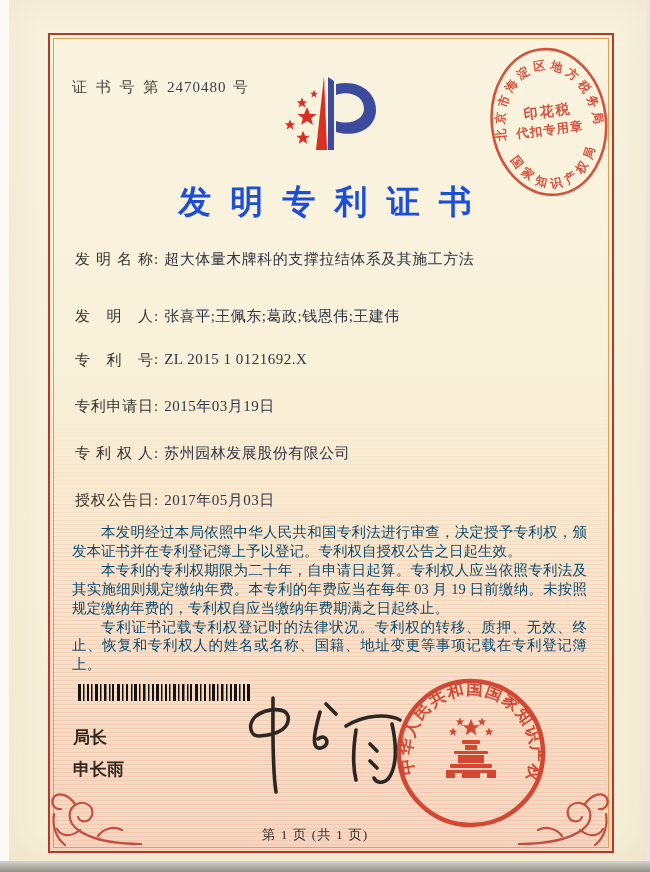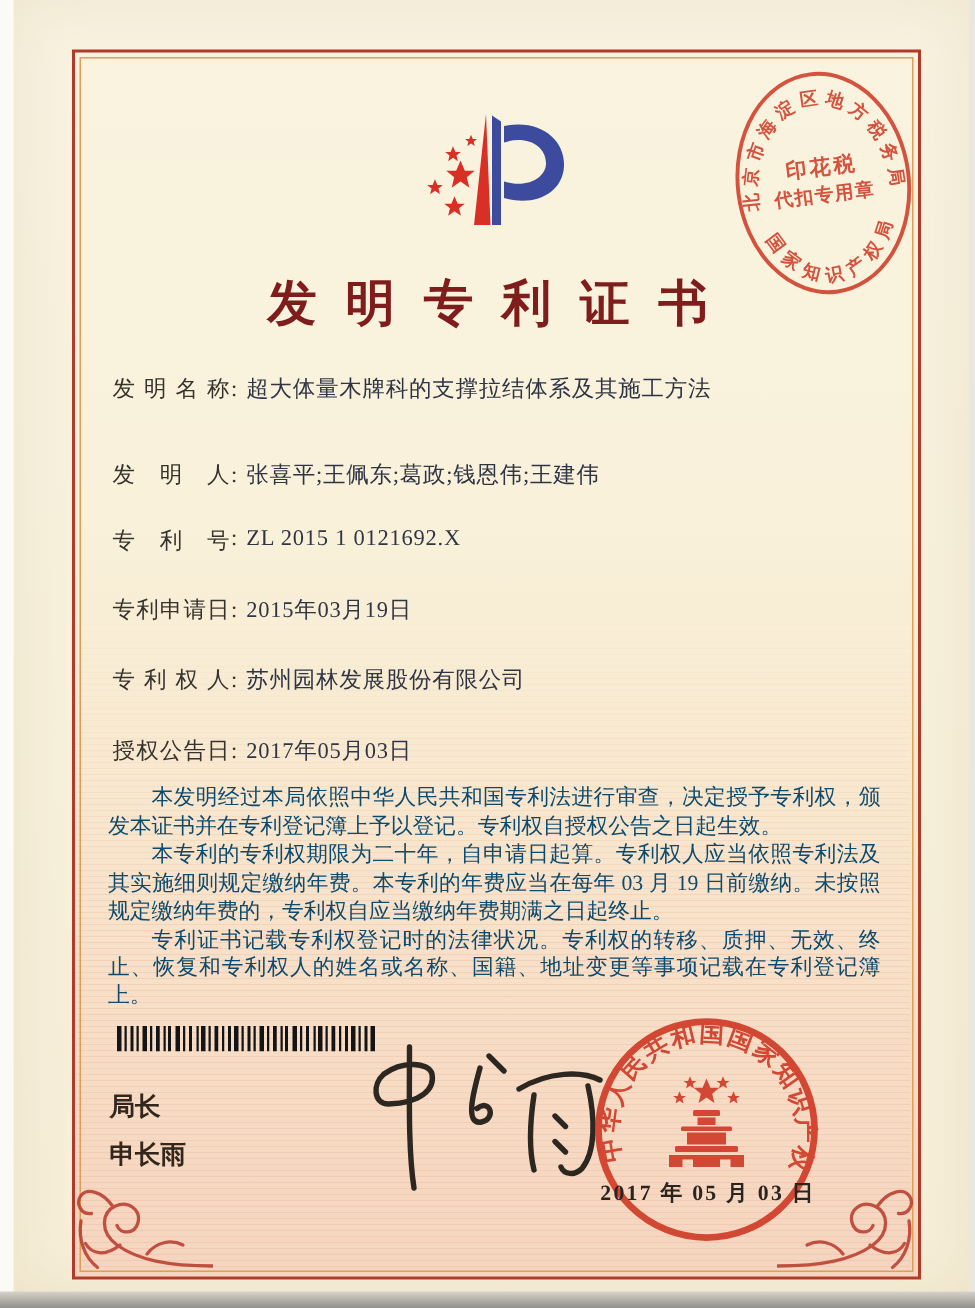--- a/index.html
+++ b/index.html
@@ -19,21 +19,21 @@
   .guilloche{position:absolute;left:51px;top:400px;width:556px;height:446px;
     background:repeating-linear-gradient(180deg,rgba(222,126,90,.14) 0 1px,rgba(255,255,255,0) 1px 4px);
     -webkit-mask-image:linear-gradient(180deg,transparent 0,#000 45%);
     mask-image:linear-gradient(180deg,transparent 0,#000 45%);}
 
   .abs{position:absolute;}
   .cert-no{left:72px;top:78px;font-size:15px;letter-spacing:2.5px;color:#453f39;}
   .cert-no b{font-weight:400;letter-spacing:1px;color:#3c3a44;}
 
   .title{left:0;right:0;top:180px;text-align:center;font-size:33px;font-weight:700;
-    letter-spacing:.58em;text-indent:.58em;color:#7f1d1d;}
+    letter-spacing:.58em;text-indent:.58em;color:#1d4ed8;}
 
   .fields{left:75px;top:250px;width:512px;}
   .frow{position:relative;height:46px;font-size:15px;color:#2e3038;}
   .frow.r0{height:57px}.frow.r1{height:44px}.frow.r2{height:46px}.frow.r3{height:47px}.frow.r4{height:47px}
   .jlabel{display:inline-flex;justify-content:space-between;width:78px;color:#36332e;font-weight:500;vertical-align:top;}
   .colon{margin:0 6px 0 1px;color:#36332e;}
   .fval{color:#303545;letter-spacing:.5px;}
 
   .body-text{left:72px;top:523px;width:515px;font-size:14.5px;line-height:18.9px;
     color:#0c4a6e;text-align:justify;}
@@ -55,20 +55,25 @@
 </head>
 <body>
 
 <div id="stage">
   <div class="paper"></div>
   <div class="frame">
     <div class="frame-inner"></div>
   </div>
   <div class="guilloche"></div>
 
+  <div class="abs cert-no">
+    <span>证 书 号 第</span>
+    <b>2470480</b>
+    <span>号</span>
+  </div>
 
   <svg class="abs" style="left:283px;top:68px" width="106" height="102" viewBox="0 0 106 102">
     <g fill="#d93025">
       <path d="M0,-10 L2.9,-3.1 L9.5,-3.1 L4.2,1.2 L5.9,8.1 L0,4 L-5.9,8.1 L-4.2,1.2 L-9.5,-3.1 L-2.9,-3.1 Z" transform="translate(24,49) scale(1.0)"></path>
       <path d="M0,-10 L2.9,-3.1 L9.5,-3.1 L4.2,1.2 L5.9,8.1 L0,4 L-5.9,8.1 L-4.2,1.2 L-9.5,-3.1 L-2.9,-3.1 Z" transform="translate(19,35) scale(0.55)"></path>
       <path d="M0,-10 L2.9,-3.1 L9.5,-3.1 L4.2,1.2 L5.9,8.1 L0,4 L-5.9,8.1 L-4.2,1.2 L-9.5,-3.1 L-2.9,-3.1 Z" transform="translate(31,26) scale(0.42)"></path>
       <path d="M0,-10 L2.9,-3.1 L9.5,-3.1 L4.2,1.2 L5.9,8.1 L0,4 L-5.9,8.1 L-4.2,1.2 L-9.5,-3.1 L-2.9,-3.1 Z" transform="translate(7,57) scale(0.55)"></path>
       <path d="M0,-10 L2.9,-3.1 L9.5,-3.1 L4.2,1.2 L5.9,8.1 L0,4 L-5.9,8.1 L-4.2,1.2 L-9.5,-3.1 L-2.9,-3.1 Z" transform="translate(20,70) scale(0.72)"></path>
       <polygon points="41,8 33,82 44,82"></polygon>
     </g>
@@ -233,37 +238,37 @@
       <path d="M0,-4.5 L1.3,-1.4 L4.3,-1.4 L1.9,0.55 L2.65,3.65 L0,1.8 L-2.65,3.65 L-1.9,0.55 L-4.3,-1.4 L-1.3,-1.4 Z" transform="translate(95,56)"></path>
       <rect x="68" y="64" width="18" height="4" rx="1"></rect>
       <rect x="71" y="69" width="12" height="5"></rect>
       <rect x="60" y="75" width="34" height="3" rx="1"></rect>
       <rect x="64" y="79" width="26" height="8"></rect>
       <rect x="56" y="88" width="42" height="4" rx="1"></rect>
       <path d="M52,94 h50 v8 h-9 v-5 h-7 v5 h-18 v-5 h-7 v5 h-9 Z"></path>
     </g>
   </svg>
 
-  <div class="abs seal-date">2017 年 05 月 03 日</div>
 
   <svg class="abs fl-left" width="92" height="62" viewBox="0 0 92 62">
     <g fill="none" stroke="#b8392b" stroke-width="2.2" stroke-linecap="round" opacity=".85">
       <path d="M92,58 C62,58 42,54 28,44 C16,35 18,22 27,18 C36,14 44,21 42,29 C40,37 30,37 28,31"></path>
       <path d="M30,44 C20,52 11,50 7,43"></path>
       <path d="M25,18 C18,8 8,6 4,11 C0,16 4,24 11,23"></path>
       <path d="M4,28 C2,40 6,52 15,59"></path>
       <path d="M48,50 C54,42 64,40 72,44"></path>
     </g>
   </svg>
   <svg class="abs fl-right" width="92" height="62" viewBox="0 0 92 62">
     <g fill="none" stroke="#b8392b" stroke-width="2.2" stroke-linecap="round" opacity=".85">
       <path d="M92,58 C62,58 42,54 28,44 C16,35 18,22 27,18 C36,14 44,21 42,29 C40,37 30,37 28,31"></path>
       <path d="M30,44 C20,52 11,50 7,43"></path>
       <path d="M25,18 C18,8 8,6 4,11 C0,16 4,24 11,23"></path>
       <path d="M4,28 C2,40 6,52 15,59"></path>
       <path d="M48,50 C54,42 64,40 72,44"></path>
     </g>
   </svg>
 
+  <div class="abs footer">第 1 页 (共 1 页)</div>
 
   <div class="scan-strip-left"></div>
   <div class="scan-strip-bottom"></div>
 </div>
 
 </body></html>

